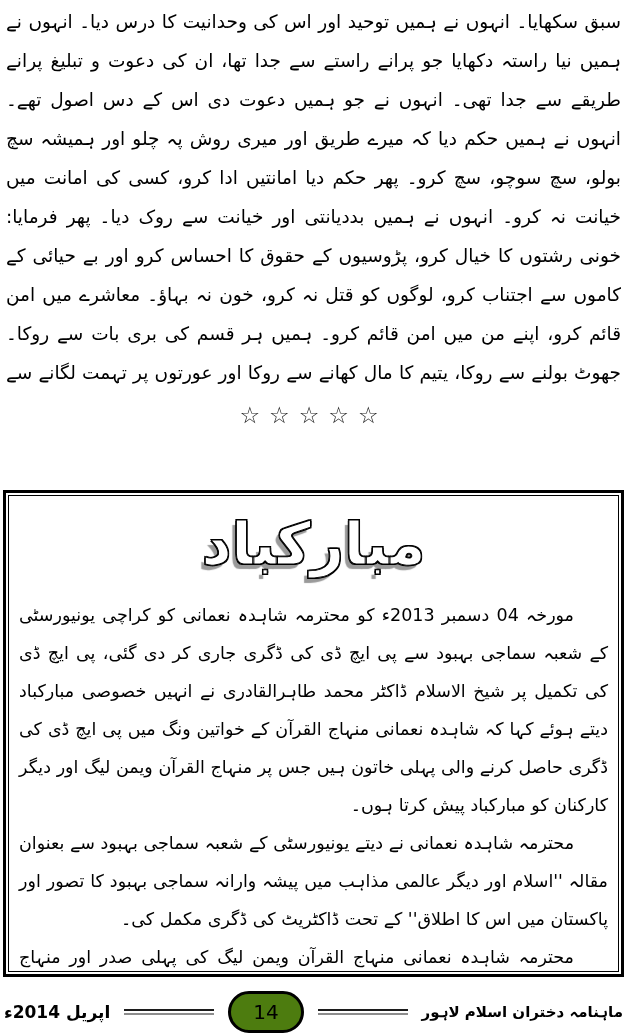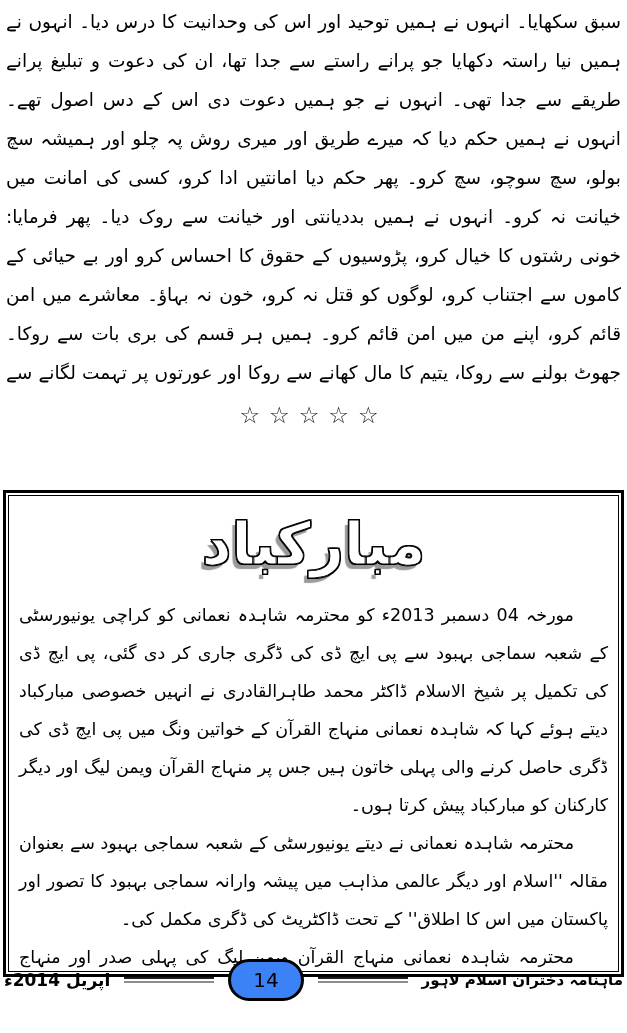--- a/index.html
+++ b/index.html
@@ -87,21 +87,21 @@
     line-height: 38px;
     text-align: justify;
   }
   .box-text p { margin: 0; text-indent: 34px; }
 
   
   .footer {
     position: absolute;
     left: 4px;
     right: 4px;
-    top: 958px;
+    top: 990px;
     height: 43px;
     display: flex;
     align-items: center;
     gap: 14px;
   }
   .footer-issue {
     font-weight: bold;
     font-size: 17px;
     direction: rtl;
     white-space: nowrap;
@@ -119,21 +119,21 @@
     background: #ffffff;
     border-top: 2px solid #1c1c1c;
     border-bottom: 2px solid #8d8d8d;
   }
   .page-capsule {
     box-sizing: border-box;
     min-width: 76px;
     height: 42px;
     border: 3px solid #000000;
     border-radius: 22px;
-    background: #3b82f6;
+    background: #4d7c0f;
     display: flex;
     align-items: center;
     justify-content: center;
     font-size: 20px;
     color: #000000;
   }
 </style>
 </head>
 <body>
 

